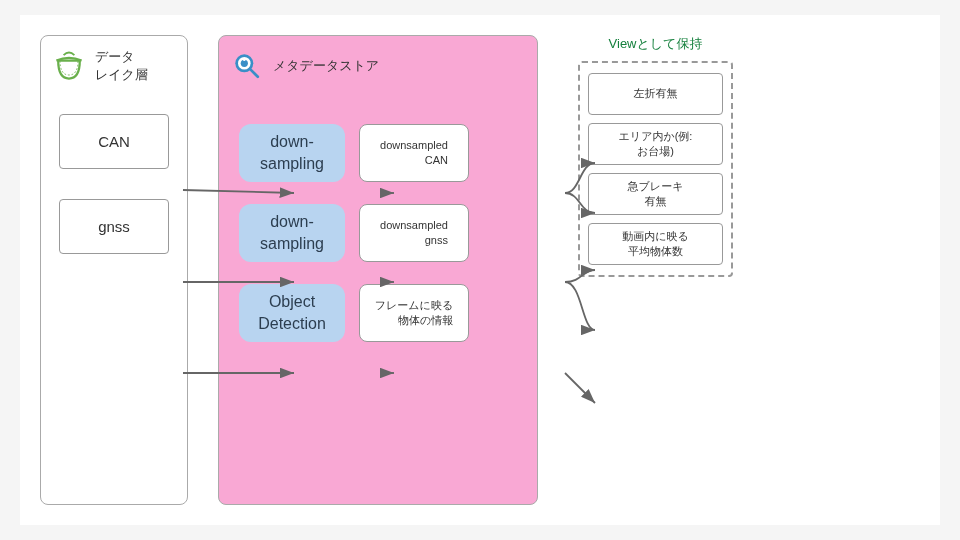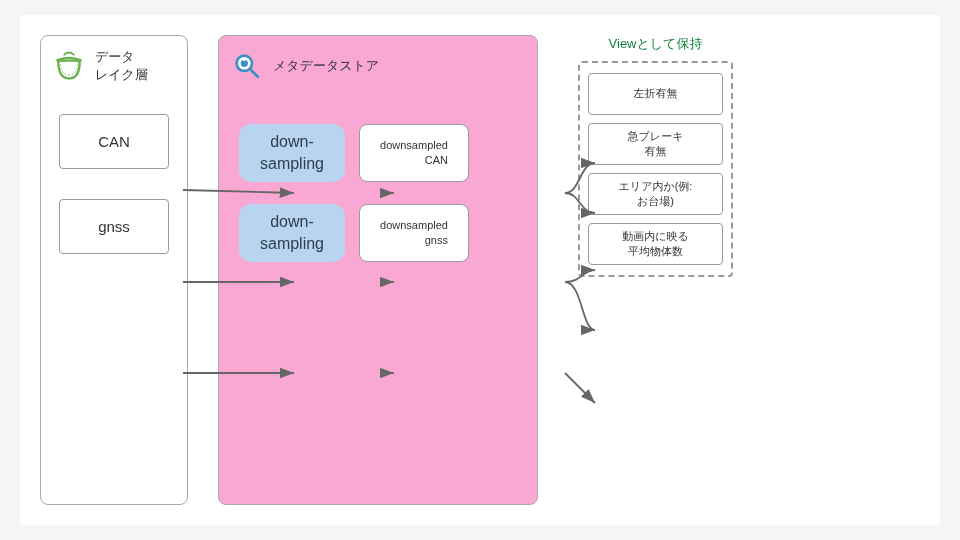--- a/index.html
+++ b/index.html
@@ -238,29 +238,33 @@
       <div class="proc-row">
         <div class="proc-box">down-<br>sampling</div>
         <div class="result-box">downsampled<br>CAN</div>
       </div>
 
       <div class="proc-row">
         <div class="proc-box">down-<br>sampling</div>
         <div class="result-box">downsampled<br>gnss</div>
       </div>
 
+      <div class="proc-row">
+        <div class="proc-box">Object<br>Detection</div>
+        <div class="result-box">フレームに映る<br>物体の情報</div>
+      </div>
     </div>
   </div>
 
   <div class="panel-right">
     <div class="panel-right-title">Viewとして保持</div>
     <div class="panel-right-inner">
       <div class="view-box">左折有無</div>
+      <div class="view-box">エリア内か(例:<br>お台場)</div>
       <div class="view-box">急ブレーキ<br>有無</div>
-      <div class="view-box">エリア内か(例:<br>お台場)</div>
       <div class="view-box">動画内に映る<br>平均物体数</div>
     </div>
   </div>
 
   <svg class="arrows-svg">
     <defs>
       <marker id="arrowhead" markerWidth="8" markerHeight="6" refX="8" refY="3" orient="auto">
         <polygon points="0 0, 8 3, 0 6" fill="#666"></polygon>
       </marker>
     </defs>

